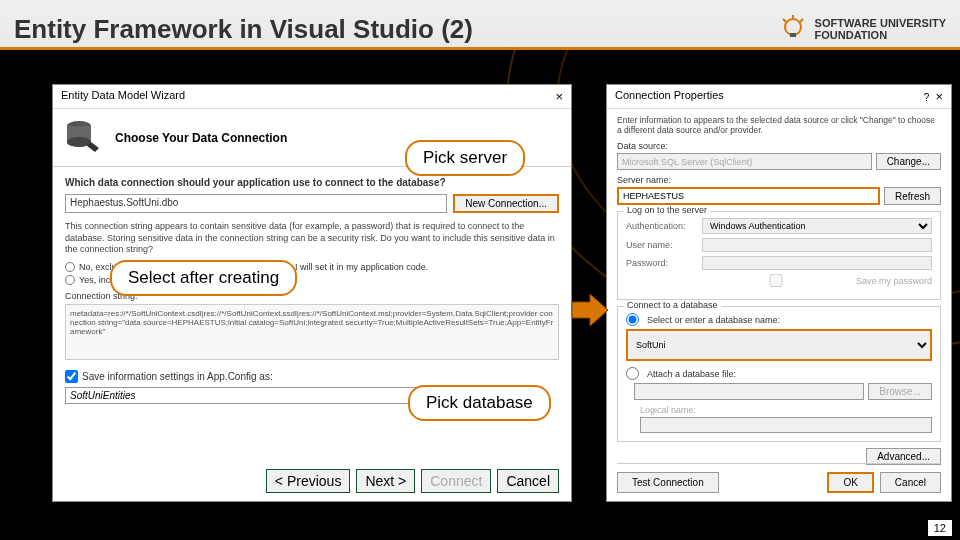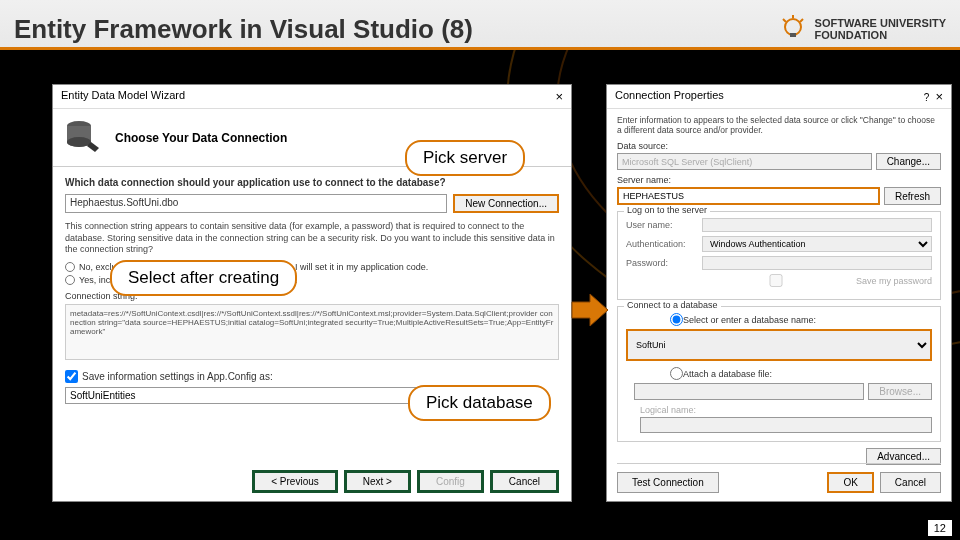--- a/index.html
+++ b/index.html
@@ -35,40 +35,40 @@
 .q-label { font-weight: bold; margin-bottom: 6px; }
 .conn-row { display: flex; gap: 6px; margin-bottom: 8px; border-radius: 9px; }
 .conn-select { flex: 1; border: 1px solid #999; padding: 2px 4px; font-size: 10px; background: #fff; }
 .btn-small { border: 1px solid #999; padding: 2px 10px; font-size: 10px; background: #f0f0f0; }
 .warn-text { font-size: 9px; color: #444; line-height: 1.3; margin-bottom: 6px; }
 .radio-row { display: flex; align-items: center; gap: 4px; font-size: 9px; margin-bottom: 3px; }
 .radio-row input { width: 10px; height: 10px; }
 .cs-label { font-size: 9px; margin: 6px 0 3px 0; }
 .cs-box { border: 1px solid #ccc; background: #f8f8f8; padding: 4px; font-size: 8px; color: #555; height: 56px; overflow: hidden; word-break: break-all; }
 .save-row { display: flex; align-items: center; gap: 4px; font-size: 10px; margin-top: 10px; }
-.save-input { width: 460px; border: 1px solid #999; padding: 2px 4px; font-size: 10px; margin-top: 4px; }
+.save-input { width: 460px; border: 1px solid #999; padding: 2px 4px; font-size: 10px; margin-top: 4px; font-style: italic; }
 .wizard-buttons { position: absolute; bottom: 8px; right: 12px; display: flex; gap: 6px; }
-.wizard-buttons button { border: 3px solid #14532d; padding: 3px 16px; font-size: 10px; background: #f0f0f0; }
+.wizard-buttons button { border: 1px solid #14532d; padding: 3px 8px; font-size: 14px; background: #f0f0f0; }
 .wizard-buttons button.disabled { color: #aaa; }
 
 
 .props { position: absolute; top: 34px; right: 8px; width: 346px; height: 418px; background: #fff; border: 1px solid #888; }
 .props-title { font-size: 11px; padding: 4px 8px; display: flex; justify-content: space-between; border-bottom: 1px solid #ddd; }
 .props-body { padding: 6px 10px; font-size: 9px; color: #333; }
 .intro { font-size: 8.5px; color: #444; margin-bottom: 6px; }
 .field-label { font-size: 9px; margin-bottom: 2px; margin-top: 5px; }
 .field-row { display: flex; gap: 4px; }
 .field-input { flex: 1; border: 1px solid #999; padding: 2px 4px; font-size: 9px; background: #fff; }
 .group { border: 1px solid #ccc; margin-top: 6px; padding: 6px 8px 8px 8px; position: relative; }
 .group-title { position: absolute; top: -7px; left: 6px; background: #fff; padding: 0 3px; font-size: 9px; }
 .form-row { display: flex; align-items: center; gap: 6px; margin-bottom: 4px; }
 .form-row label { width: 70px; font-size: 9px; color: #666; }
 .form-row input, .form-row select { flex: 1; border: 1px solid #ccc; padding: 1px 3px; font-size: 9px; }
 .disabled-input { background: #f0f0f0; color: #aaa; }
-.radio-db { display: flex; align-items: center; gap: 0; font-size: 9px; margin-bottom: 3px; margin-left: 44px; }
+.radio-db { display: flex; align-items: center; gap: 8px; font-size: 9px; margin-bottom: 3px; }
 .db-select { width: 100%; border: 1px solid #999; padding: 8px 4px; font-size: 9px; margin-bottom: 6px; }
 .browse-row { display: flex; gap: 4px; padding-left: 8px; }
 .browse-row input { flex: 1; }
 .advanced-row { text-align: right; margin-top: 6px; }
 .props-bottom { position: absolute; bottom: 8px; left: 10px; right: 10px; display: flex; justify-content: space-between; border-top: 1px solid #ccc; padding-top: 8px; }
 .props-bottom .right { display: flex; gap: 6px; }
 .props-bottom button { border: 1px solid #999; padding: 3px 14px; font-size: 10px; background: #f0f0f0; }
 
 
 .callout { position: absolute; background: #fff; border: 2px solid #d97706; border-radius: 16px; padding: 6px 16px; font-size: 17px; z-index: 10; }
@@ -86,21 +86,21 @@
 .page-num { position: absolute; bottom: 4px; right: 8px; background: #fff; font-size: 11px; padding: 2px 6px; z-index: 20; }
 
 .title-q { font-size: 10px; }
 </style>
 </head>
 <body>
 
 <div class="bg-curves"></div>
 
 <div class="header">
-  <div class="title">Entity Framework in Visual Studio (8)</div>
+  <div class="title">Entity Framework in Visual Studio (2)</div>
   <div class="logo-area">
     <svg class="logo-bulb" viewBox="0 0 32 32">
       <circle cx="16" cy="14" r="8" fill="none" stroke="#d97706" stroke-width="2"></circle>
       <rect x="13" y="20" width="6" height="4" fill="#555"></rect>
       <path d="M6 6 L9 9 M26 6 L23 9 M16 2 L16 5" stroke="#d97706" stroke-width="2"></path>
     </svg>
     <div class="logo-text">
       <div>SOFTWARE UNIVERSITY</div>
       <div>FOUNDATION</div>
     </div>
@@ -143,21 +143,21 @@
       <div class="cs-box">metadata=res://*/SoftUniContext.csdl|res://*/SoftUniContext.ssdl|res://*/SoftUniContext.msl;provider=System.Data.SqlClient;provider connection string="data source=HEPHAESTUS;initial catalog=SoftUni;integrated security=True;MultipleActiveResultSets=True;App=EntityFramework"</div>
       <div class="save-row">
         <input type="checkbox" checked="" style="">
         <span>Save information settings in App.Config as:</span>
       </div>
       <input class="save-input" value="SoftUniEntities" style="">
     </div>
     <div class="wizard-buttons">
       <button>&lt; Previous</button>
       <button>Next &gt;</button>
-      <button class="disabled">Config</button>
+      <button class="disabled">Connect</button>
       <button>Cancel</button>
     </div>
   </div>
 
   <div class="props">
     <div class="props-title">
       <span>Connection Properties</span>
       <span><span class="title-q">?</span>&nbsp;&nbsp;<span class="close-x">×</span></span>
     </div>
     <div class="props-body">
@@ -168,26 +168,26 @@
         <button class="btn-small">Change...</button>
       </div>
       <div class="field-label">Server name:</div>
       <div class="field-row">
         <input class="field-input hl-orange" value="HEPHAESTUS" style="">
         <button class="btn-small">Refresh</button>
       </div>
       <div class="group">
         <div class="group-title">Log on to the server</div>
         <div class="form-row">
+          <label>Authentication:</label>
+          <select><option>Windows Authentication</option></select>
+        </div>
+        <div class="form-row">
           <label>User name:</label>
           <input class="disabled-input" style="">
-        </div>
-        <div class="form-row">
-          <label>Authentication:</label>
-          <select><option>Windows Authentication</option></select>
         </div>
         <div class="form-row">
           <label>Password:</label>
           <input class="disabled-input" style="">
         </div>
         <div class="form-row" style="padding-left:76px">
             <input type="checkbox" disabled="" style=""> 
             <span style="color:#aaa">Save my password</span>
           </div>
       </div>

